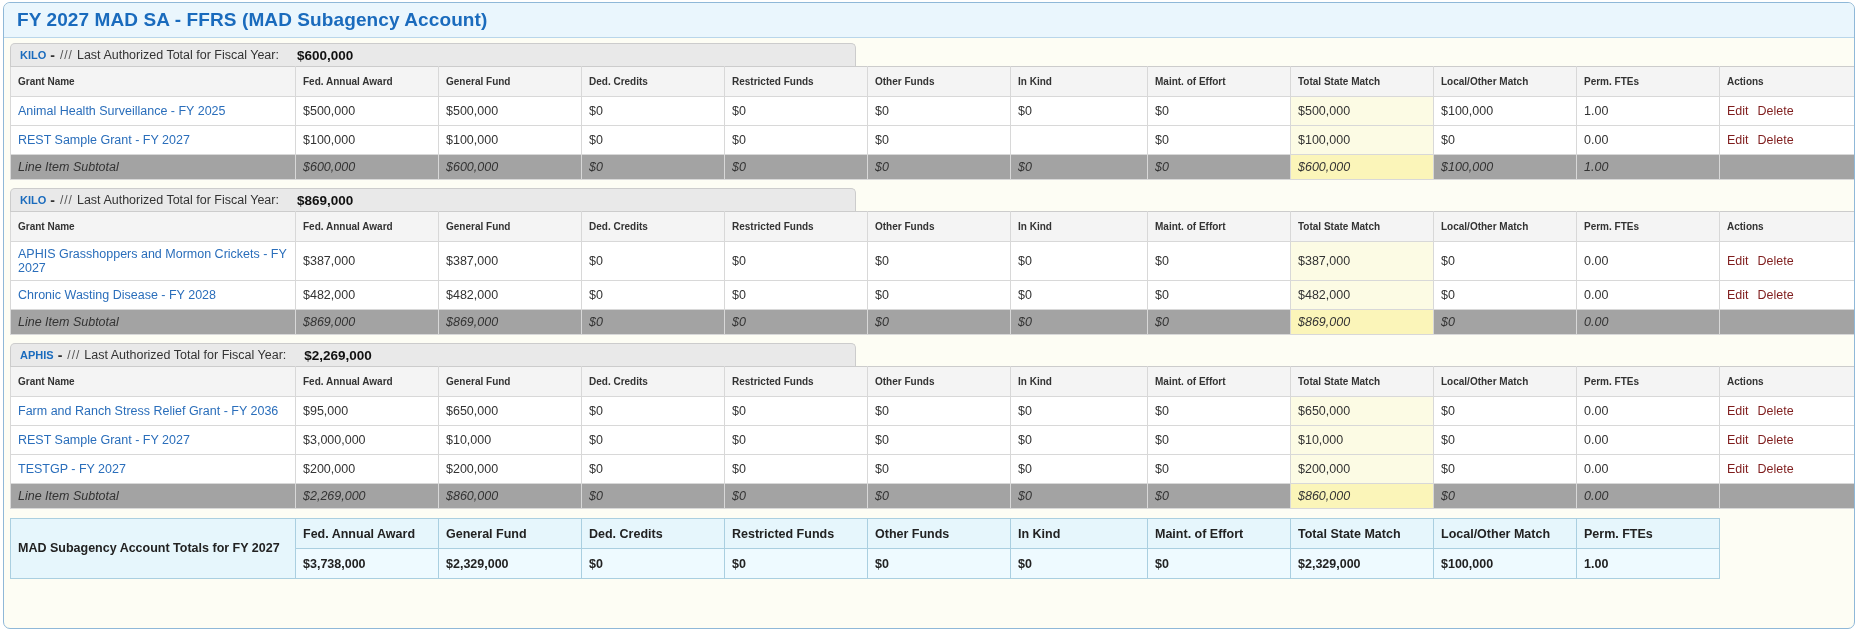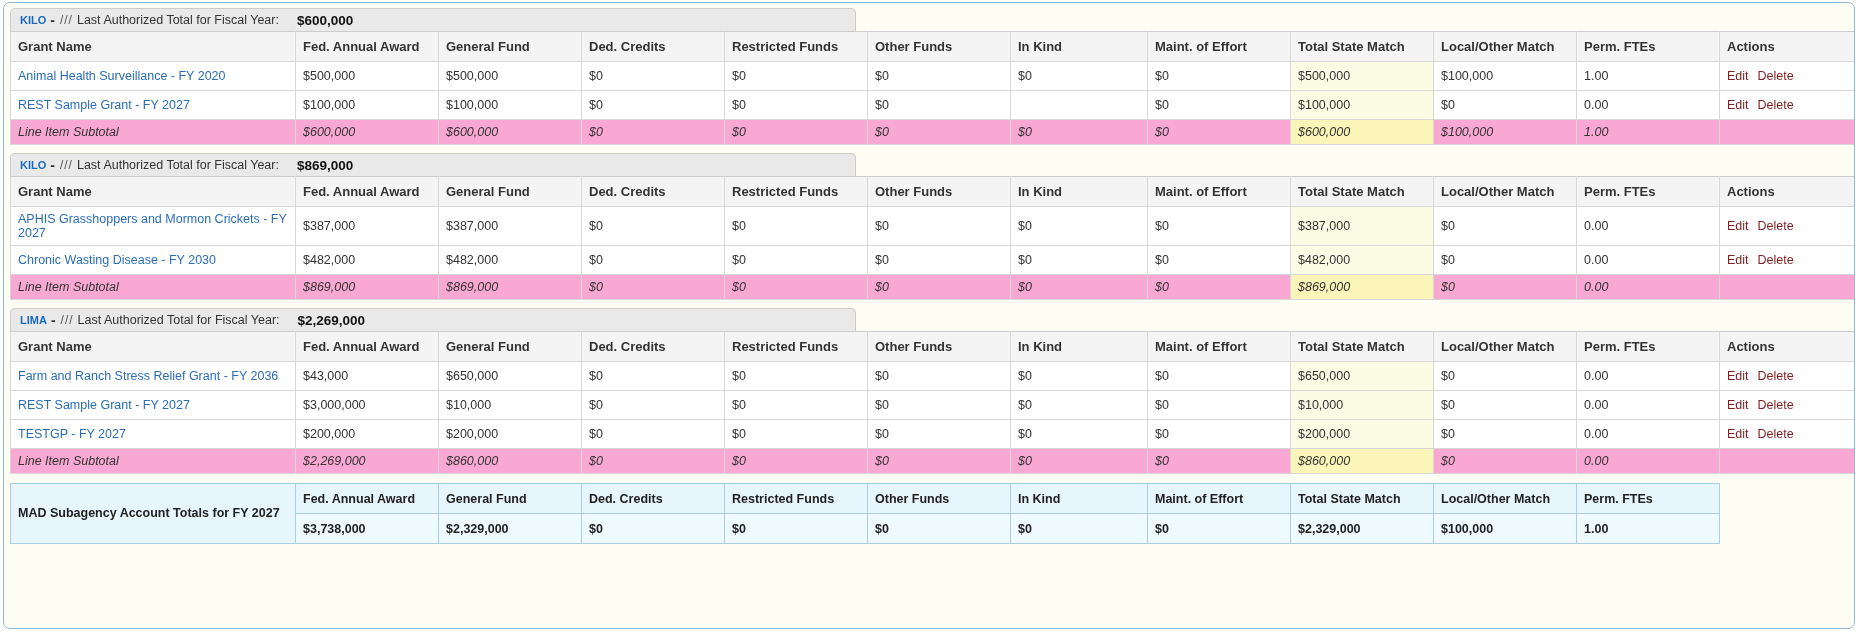--- a/index.html
+++ b/index.html
@@ -106,21 +106,21 @@
     padding: 5px 7px;
     text-align: left;
     vertical-align: middle;
     font-size: 12.5px;
     overflow: hidden;
   }
   table.grid thead th {
     background: #f4f4f4;
     color: #333333;
     font-weight: bold;
-    font-size: 13px;
+    font-size: 10px;
     height: 19px;
     border-top: 1px solid #cccccc;
     white-space: nowrap;
   }
   table.grid tbody td { color: #333333; }
 
   tbody tr.data-row { background: #ffffff; }
   tbody tr.data-row td { height: 18px; }
 
   td.grant-name a,
@@ -134,21 +134,21 @@
     text-decoration: none;
     cursor: pointer;
     margin-right: 9px;
   }
 
   
   .col-tsm { background: #fcfbe4; }
 
   
   tr.subtotal-row td {
-    background: #f9a8d4;
+    background: #a3a3a3;
     font-style: italic;
     border-top: 1px solid #d8d8d8;
     border-bottom: 1px solid #d8d8d8;
   }
   tr.subtotal-row td.col-tsm { background: #fbf5b9; }
 
   
   col.c-name   { width: 285px; }
   col.c-fed    { width: 143px; }
   col.c-gf     { width: 143px; }
@@ -200,20 +200,21 @@
   }
   col.t-name { width: 285px; }
   col.t-col  { width: 143px; }
   col.t-ik   { width: 137px; }
 </style>
 </head>
 <body>
 
 <div class="page-panel">
 
+  <div class="panel-title">FY 2027 MAD SA - FFRS (MAD Subagency Account)</div>
 
   <div class="panel-body">
     <div id="sections-host">
         <div class="section-block">
           <div class="section-header">
             <span class="section-code">KILO</span>
             <span class="section-dash">-</span>
             <span class="section-slashes">///</span>
             <span class="section-label">Last Authorized Total for Fiscal Year:</span>
             <span class="section-amount">$600,000</span>
@@ -244,21 +245,21 @@
                 <th>In Kind</th>
                 <th>Maint. of Effort</th>
                 <th>Total State Match</th>
                 <th>Local/Other Match</th>
                 <th>Perm. FTEs</th>
                 <th>Actions</th>
               </tr>
             </thead>
             <tbody>
               <tr class="data-row">
-                <td class="grant-name"><a class="grant-link">Animal Health Surveillance - FY 2020</a></td>
+                <td class="grant-name"><a class="grant-link">Animal Health Surveillance - FY 2025</a></td>
                 <td>$500,000</td>
                 <td>$500,000</td>
                 <td>$0</td>
                 <td>$0</td>
                 <td>$0</td>
                 <td>$0</td>
                 <td>$0</td>
                 <td class="col-tsm">$500,000</td>
                 <td>$100,000</td>
                 <td>1.00</td>
@@ -344,21 +345,21 @@
                 <td>$0</td>
                 <td>$0</td>
                 <td>$0</td>
                 <td>$0</td>
                 <td class="col-tsm">$387,000</td>
                 <td>$0</td>
                 <td>0.00</td>
                 <td><a class="action-link">Edit</a><a class="action-link">Delete</a></td>
               </tr>
               <tr class="data-row">
-                <td class="grant-name"><a class="grant-link">Chronic Wasting Disease - FY 2030</a></td>
+                <td class="grant-name"><a class="grant-link">Chronic Wasting Disease - FY 2028</a></td>
                 <td>$482,000</td>
                 <td>$482,000</td>
                 <td>$0</td>
                 <td>$0</td>
                 <td>$0</td>
                 <td>$0</td>
                 <td>$0</td>
                 <td class="col-tsm">$482,000</td>
                 <td>$0</td>
                 <td>0.00</td>
@@ -377,21 +378,21 @@
                 <td>$0</td>
                 <td>0.00</td>
                 <td></td>
               </tr>
             </tbody>
           </table>
         </div>
         <div class="section-spacer"></div>
         <div class="section-block">
           <div class="section-header">
-            <span class="section-code">LIMA</span>
+            <span class="section-code">APHIS</span>
             <span class="section-dash">-</span>
             <span class="section-slashes">///</span>
             <span class="section-label">Last Authorized Total for Fiscal Year:</span>
             <span class="section-amount">$2,269,000</span>
           </div>
           <table class="grid">
             <colgroup>
               <col class="c-name">
               <col class="c-fed">
               <col class="c-gf">
@@ -417,21 +418,21 @@
                 <th>Maint. of Effort</th>
                 <th>Total State Match</th>
                 <th>Local/Other Match</th>
                 <th>Perm. FTEs</th>
                 <th>Actions</th>
               </tr>
             </thead>
             <tbody>
               <tr class="data-row">
                 <td class="grant-name"><a class="grant-link">Farm and Ranch Stress Relief Grant - FY 2036</a></td>
-                <td>$43,000</td>
+                <td>$95,000</td>
                 <td>$650,000</td>
                 <td>$0</td>
                 <td>$0</td>
                 <td>$0</td>
                 <td>$0</td>
                 <td>$0</td>
                 <td class="col-tsm">$650,000</td>
                 <td>$0</td>
                 <td>0.00</td>
                 <td><a class="action-link">Edit</a><a class="action-link">Delete</a></td>

